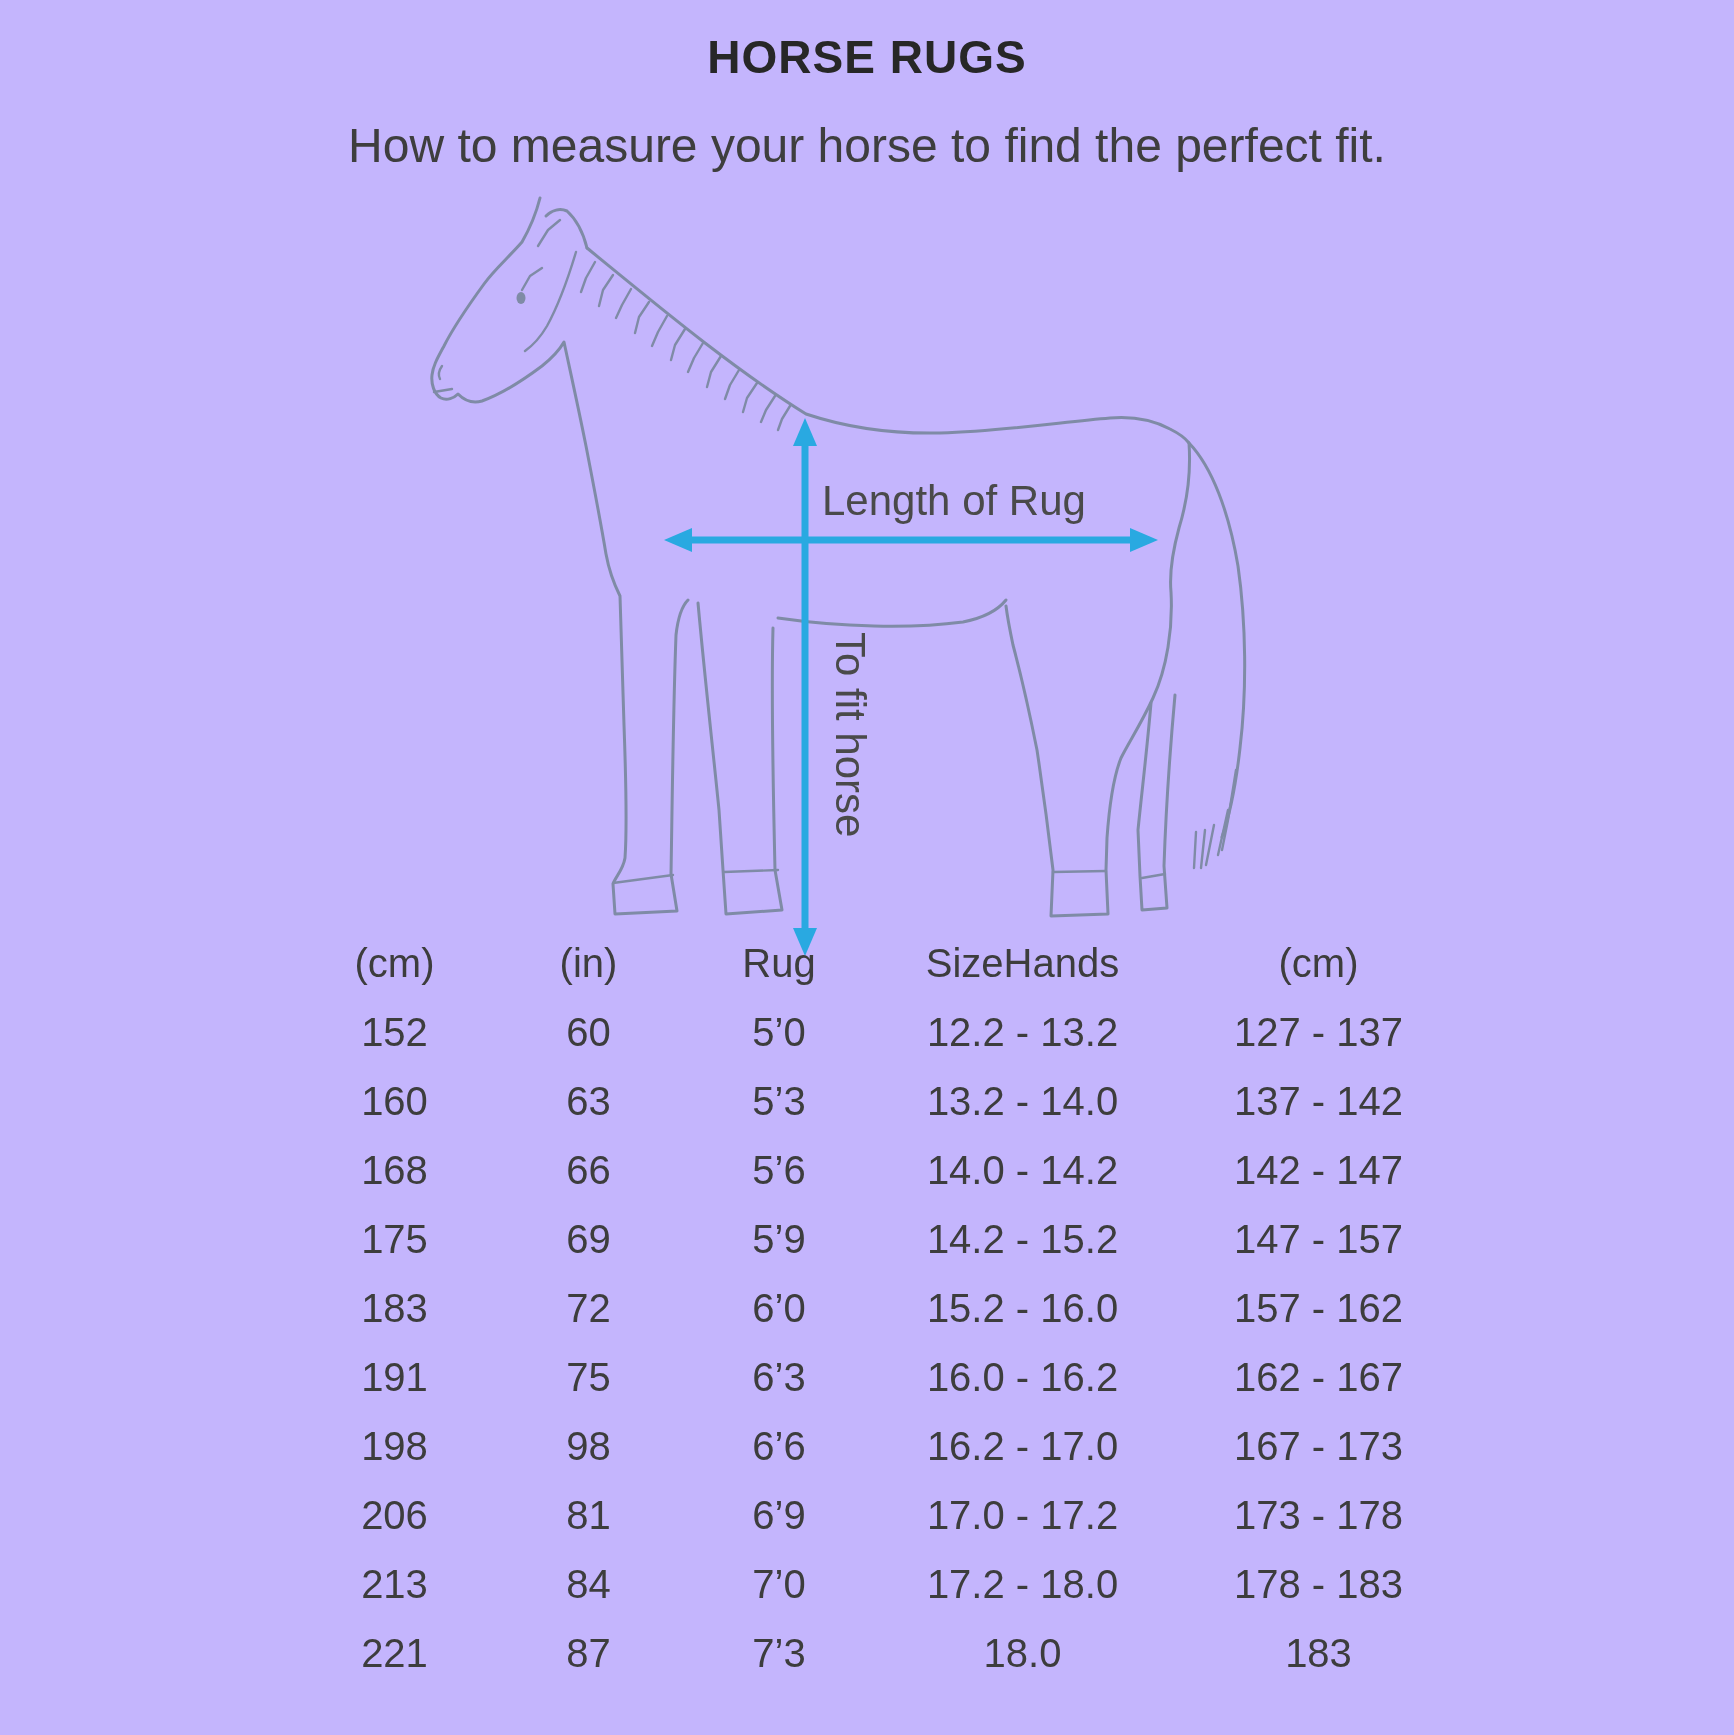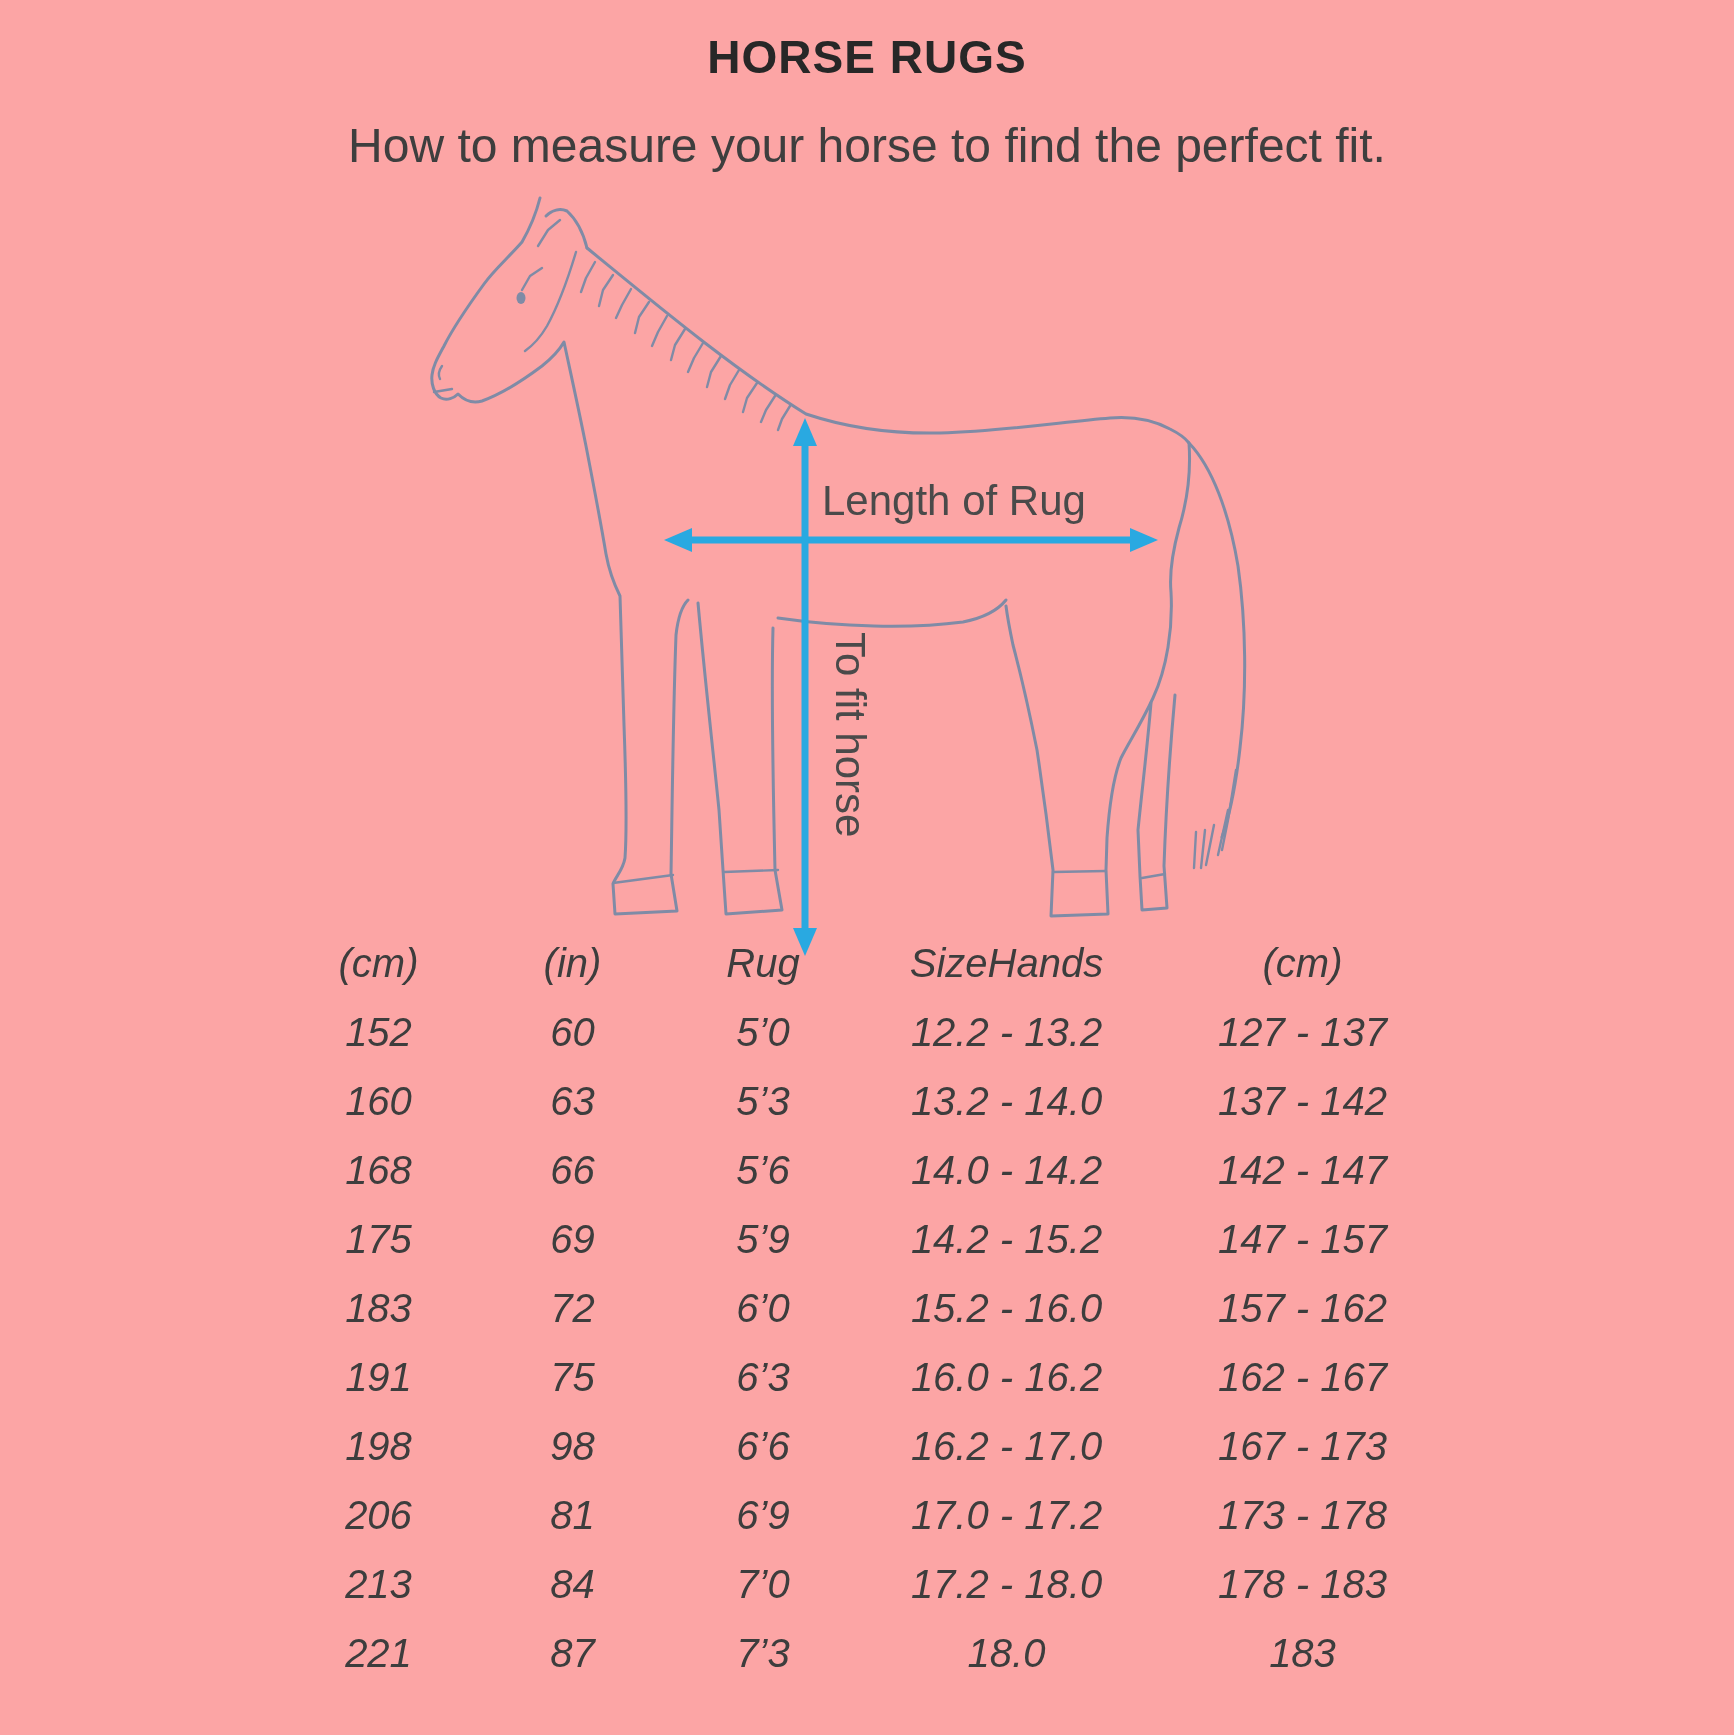--- a/index.html
+++ b/index.html
@@ -1,18 +1,18 @@
 <!DOCTYPE html>
 <html><head>
 <meta charset="utf-8">
 <style>
   html,body { margin:0; padding:0; background:#ffffff; }
   .canvas {
     position:relative; width:1734px; height:1735px;
-    background:#fca5a5; overflow:hidden;
+    background:#c4b5fd; overflow:hidden;
     font-family:"Liberation Sans", sans-serif;
   }
   .title {
     position:absolute; top:30px; left:0; width:100%;
     text-align:center; font-size:46px; font-weight:700;
     letter-spacing:1px; color:#272727; margin:0;
   }
   .subtitle {
     position:absolute; top:118px; left:0; width:100%;
     text-align:center; font-size:48px; font-weight:400;
@@ -20,22 +20,22 @@
   }
   .diagram {
     position:absolute; left:390px; top:170px;
     width:880px; height:790px;
   }
   .horse path { fill:none; stroke-width:3; stroke-linecap:round; stroke-linejoin:round; }
   .horse .thin { stroke-width:2.4; }
   .arrow-line { stroke-width:7; fill:none; }
   .diagram-label { font-size:42px; font-family:"Liberation Sans", sans-serif; }
   .size-table {
-    position:absolute; left:270px; top:928px; width:1200px;
-    font-size:40px; color:#3d3d3d;font-style:italic;
+    position:absolute; left:286px; top:928px; width:1200px;
+    font-size:40px; color:#3d3d3d;
   }
   .trow {
     display:grid;
     grid-template-columns:217px 171px 210px 277px 315px;
     height:69px; align-items:center;
   }
   .thead { height:70px; }
   .tcell { text-align:center; white-space:nowrap; }
 </style>
 </head>

